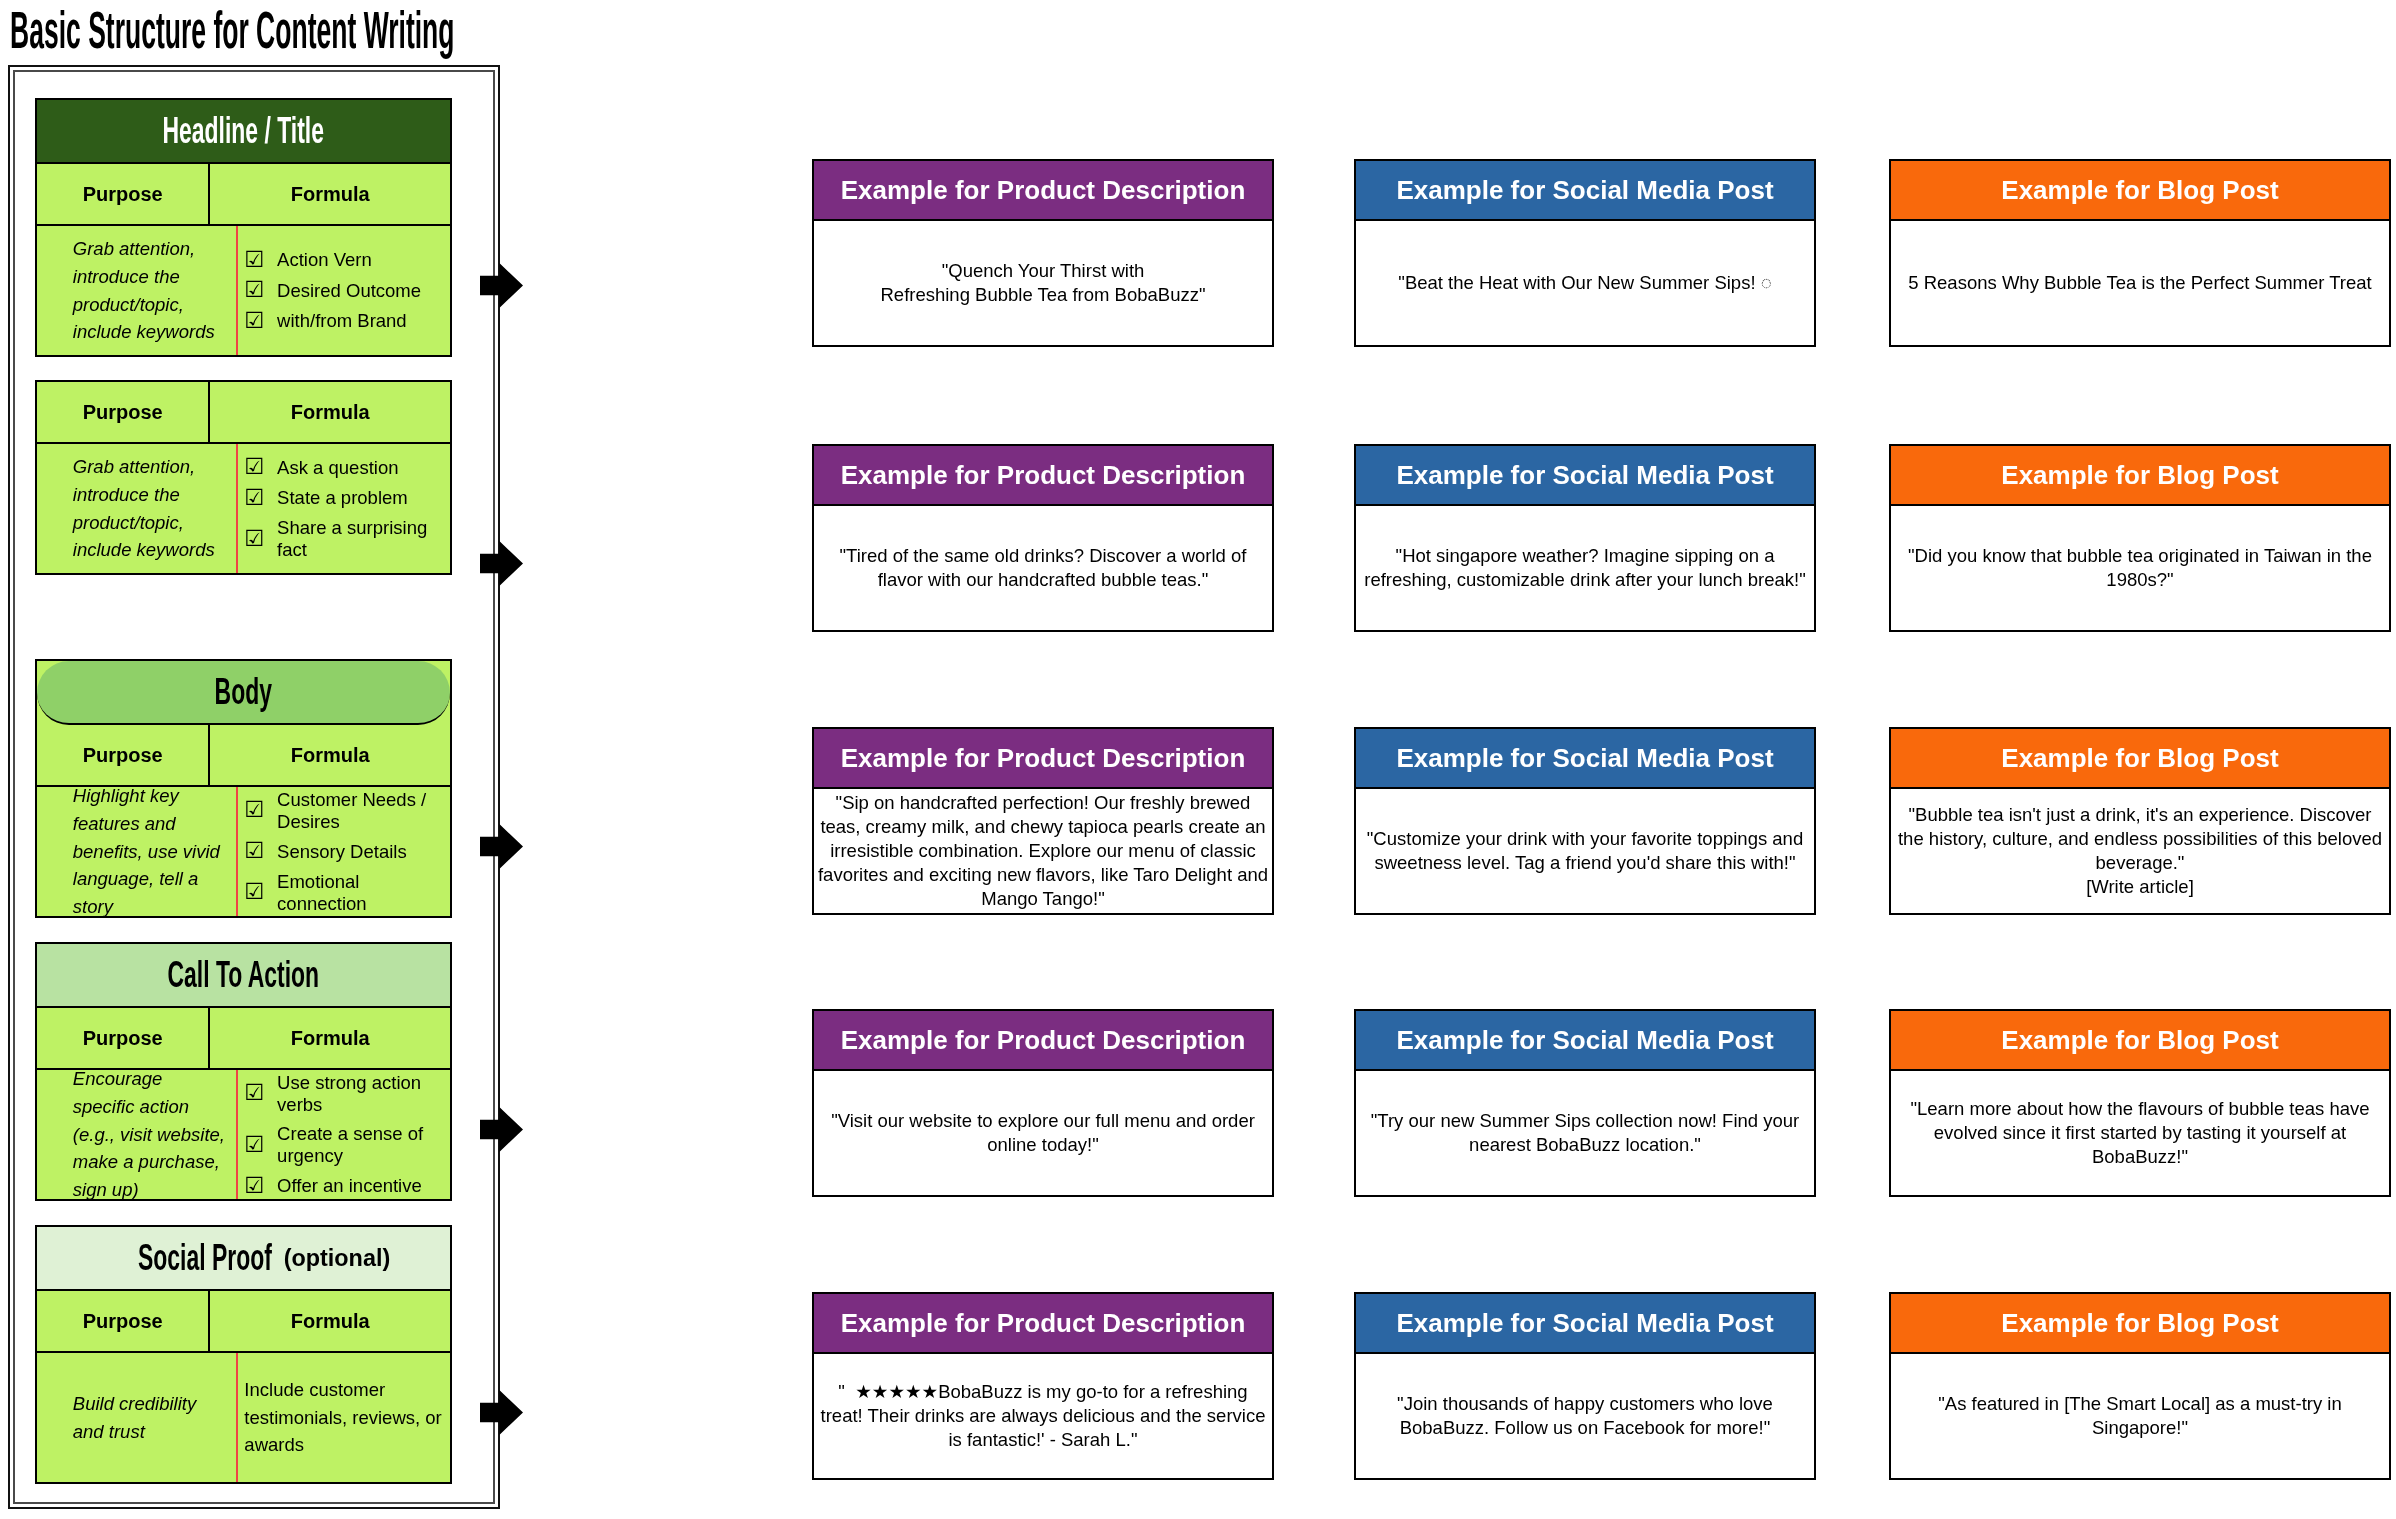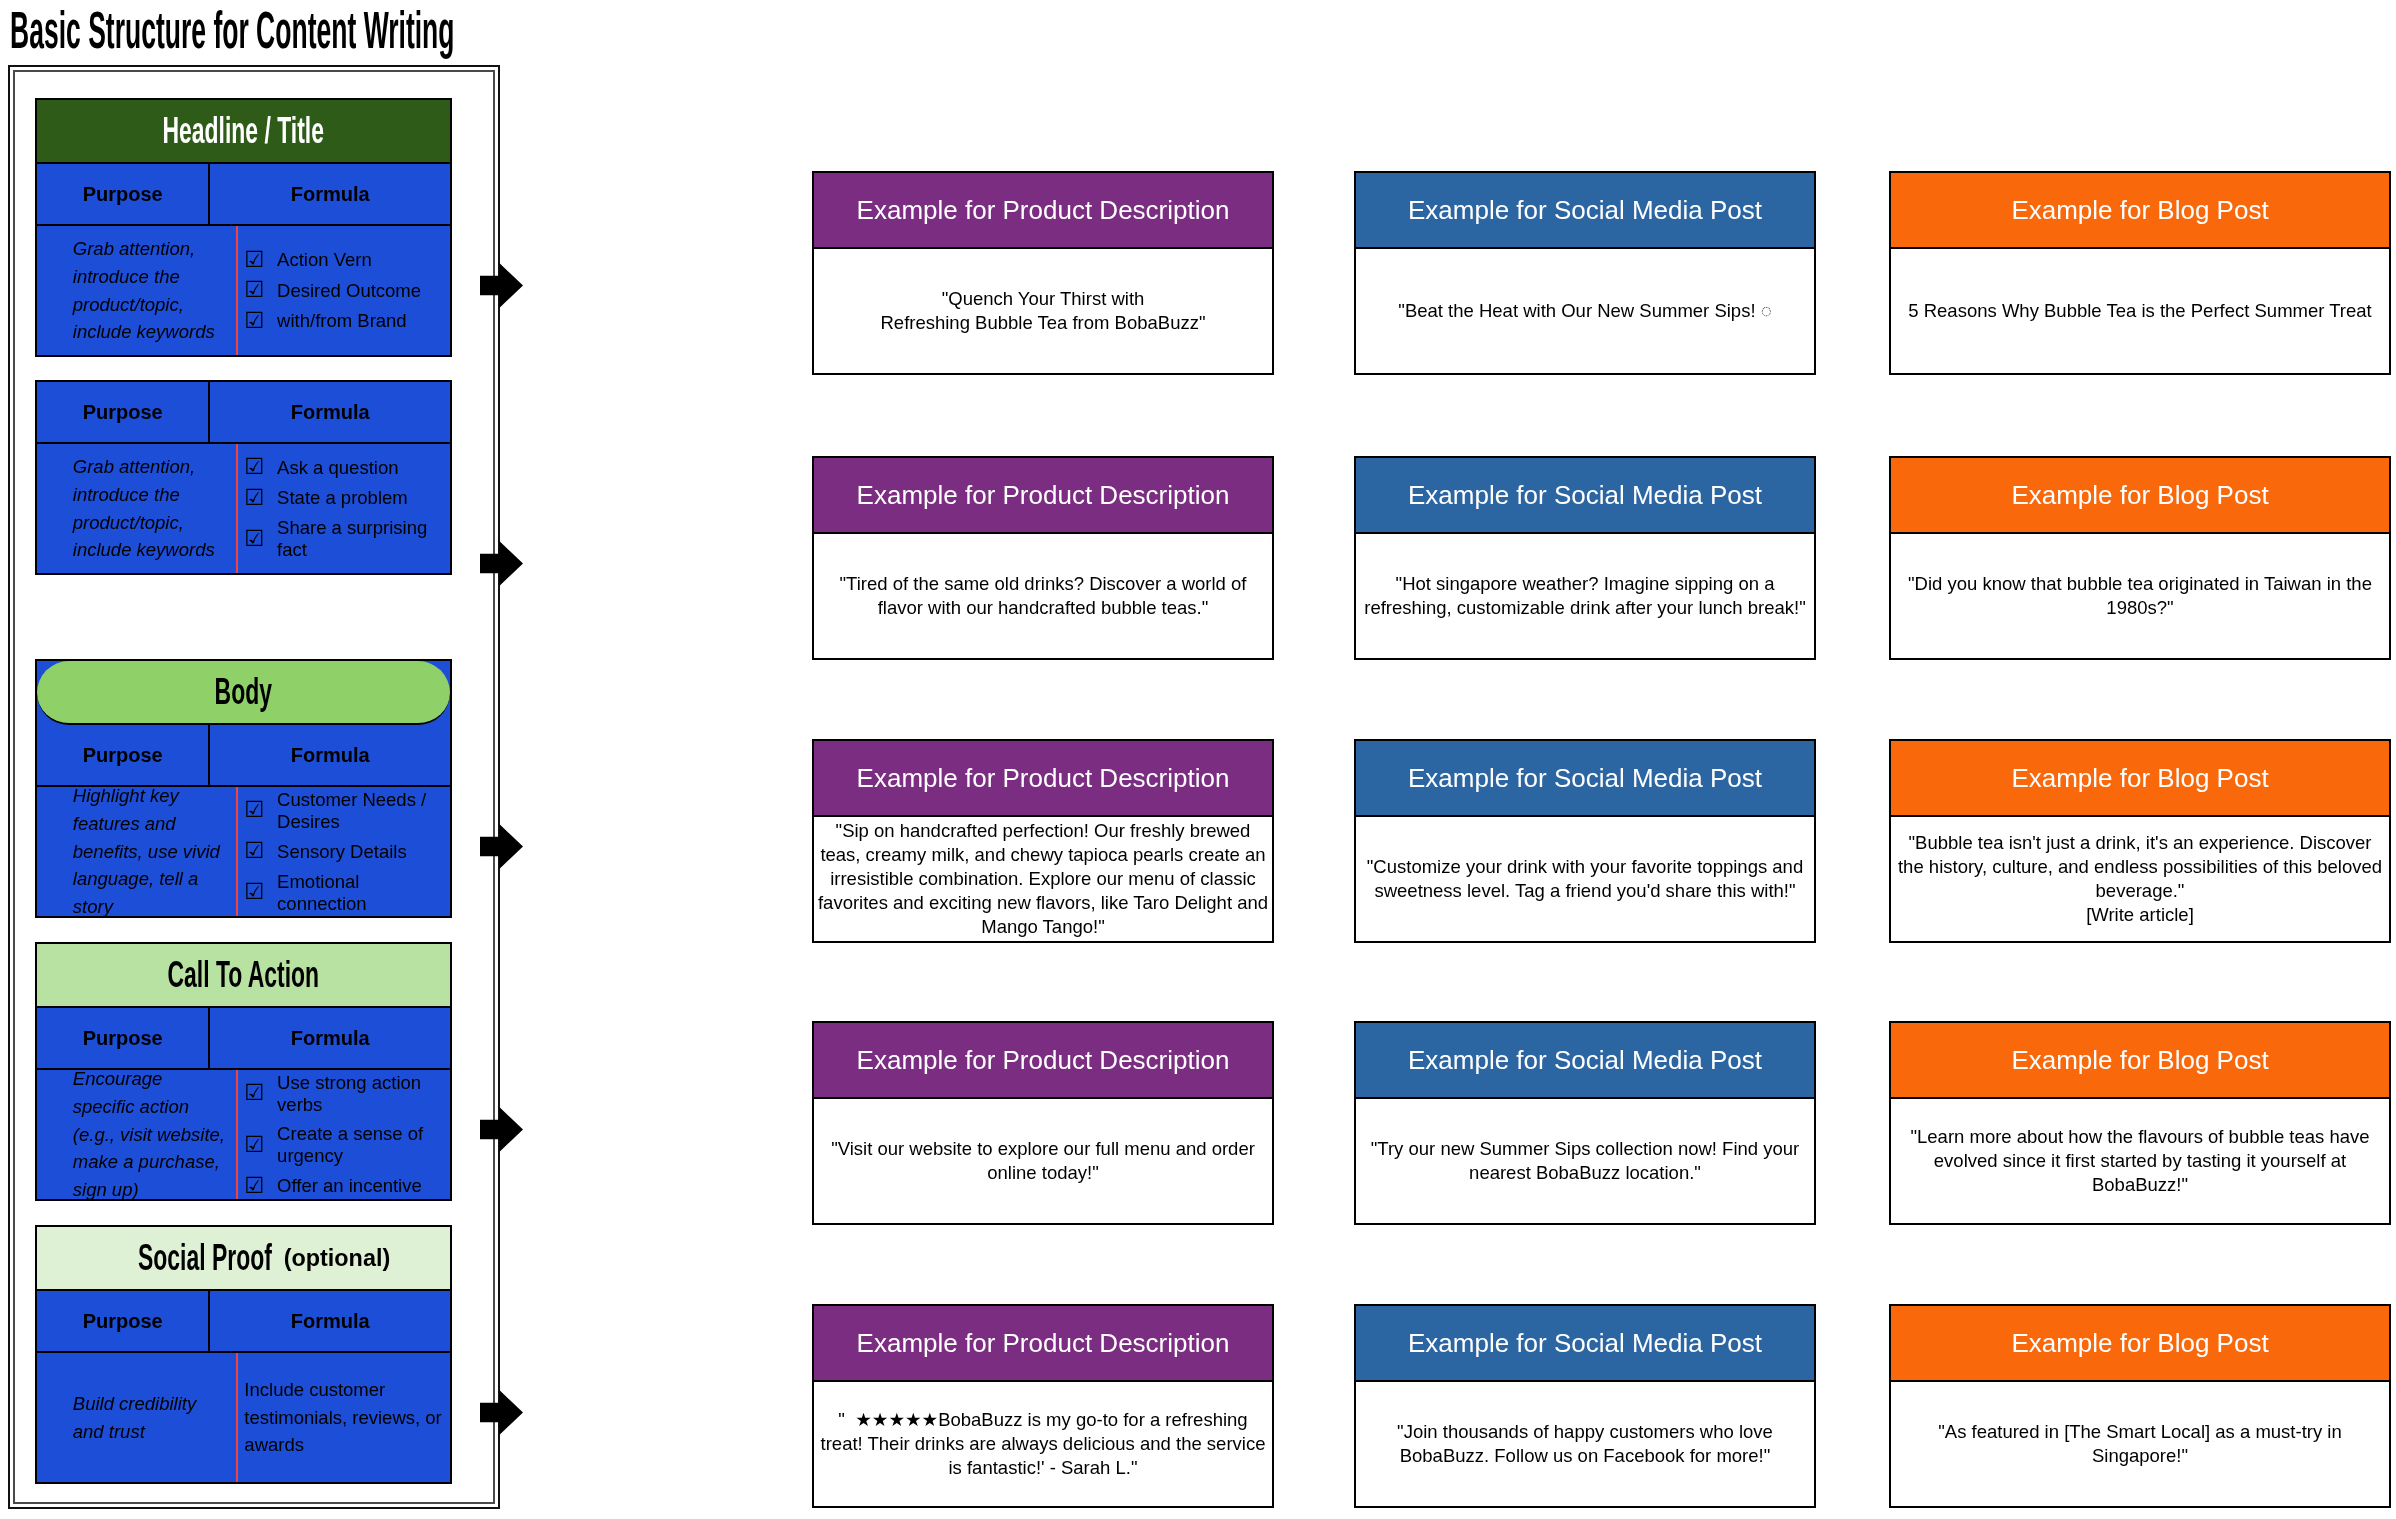--- a/index.html
+++ b/index.html
@@ -7,21 +7,21 @@
 
   
   #page-title{position:absolute;left:9.8px;top:0px;height:60px;display:flex;align-items:center;}
   .title-text{display:inline-block;font-size:51px;font-weight:bold;white-space:nowrap;transform:scaleX(0.52);transform-origin:left center;letter-spacing:0;}
 
   
   .panel{position:absolute;left:7.8px;top:65px;width:488px;height:1440px;border:2px solid #111;}
   .panel::before{content:"";position:absolute;inset:2.9px;border:2px solid #4a4a4a;pointer-events:none;}
 
   
-  .stable{position:absolute;left:35px;width:417px;border:2.9px solid #000;background:#1d4ed8;box-sizing:border-box;}
+  .stable{position:absolute;left:35px;width:417px;border:2.9px solid #000;background:#bef264;box-sizing:border-box;}
   .sec-header{height:62px;display:flex;align-items:center;justify-content:center;border-bottom:2px solid #000;position:relative;}
   .sec-title{display:inline-block;font-size:37px;font-weight:bold;white-space:nowrap;transform:scaleX(0.62);transform-origin:center;}
   .sec-suffix{font-size:23.4px;font-weight:bold;margin-left:-29px;white-space:nowrap;text-align:right;}
   .t1{background:#2E5C18;color:#fff;}
   .t2{background:#3E7C22;color:#fff;}
   .t3{background:#8FD068;color:#000;border-radius:32px;}
   .t4{background:#B8E2A2;color:#000;}
   .t5{background:#DFF1D5;color:#000;}
   .cols{display:flex;height:60px;border-bottom:2px solid #000;}
   .colhdr{display:flex;align-items:center;justify-content:center;font-weight:bold;font-size:20px;}
@@ -33,21 +33,21 @@
   .formula-cell.plain{line-height:1.5;justify-content:center;}
   .fitem{display:flex;align-items:center;gap:12.7px;}
   .cb{font-size:22.4px;line-height:1;}
 
   
   .arrow{position:absolute;left:480px;width:43px;height:51px;background:#000;
          clip-path:polygon(0 31%,45% 31%,45% 6%,100% 50%,45% 94%,45% 69%,0 69%);}
 
   
   .card{position:absolute;box-sizing:border-box;}
-  .card-header{height:78px;display:flex;align-items:center;justify-content:center;color:#fff;font-weight:normal;font-size:26px;border:2px solid #000;box-sizing:border-box;margin-top:12px;}
+  .card-header{height:62px;display:flex;align-items:center;justify-content:center;color:#fff;font-weight:bold;font-size:26px;border:2px solid #000;box-sizing:border-box;}
   .hdr-product{background:#7B2D81;}
   .hdr-social{background:#2B66A3;}
   .hdr-blog{background:#F9690C;}
   .card-body{height:126px;border:2px solid #000;border-top:none;box-sizing:border-box;background:#fff;display:flex;align-items:center;justify-content:center;text-align:center;font-size:18.5px;line-height:1.3;padding:2px 3.9px;white-space:pre-line;}
 </style>
 </head>
 <body>
 
 <div id="page-title">
   <span class="title-text">Basic Structure for Content Writing</span>

